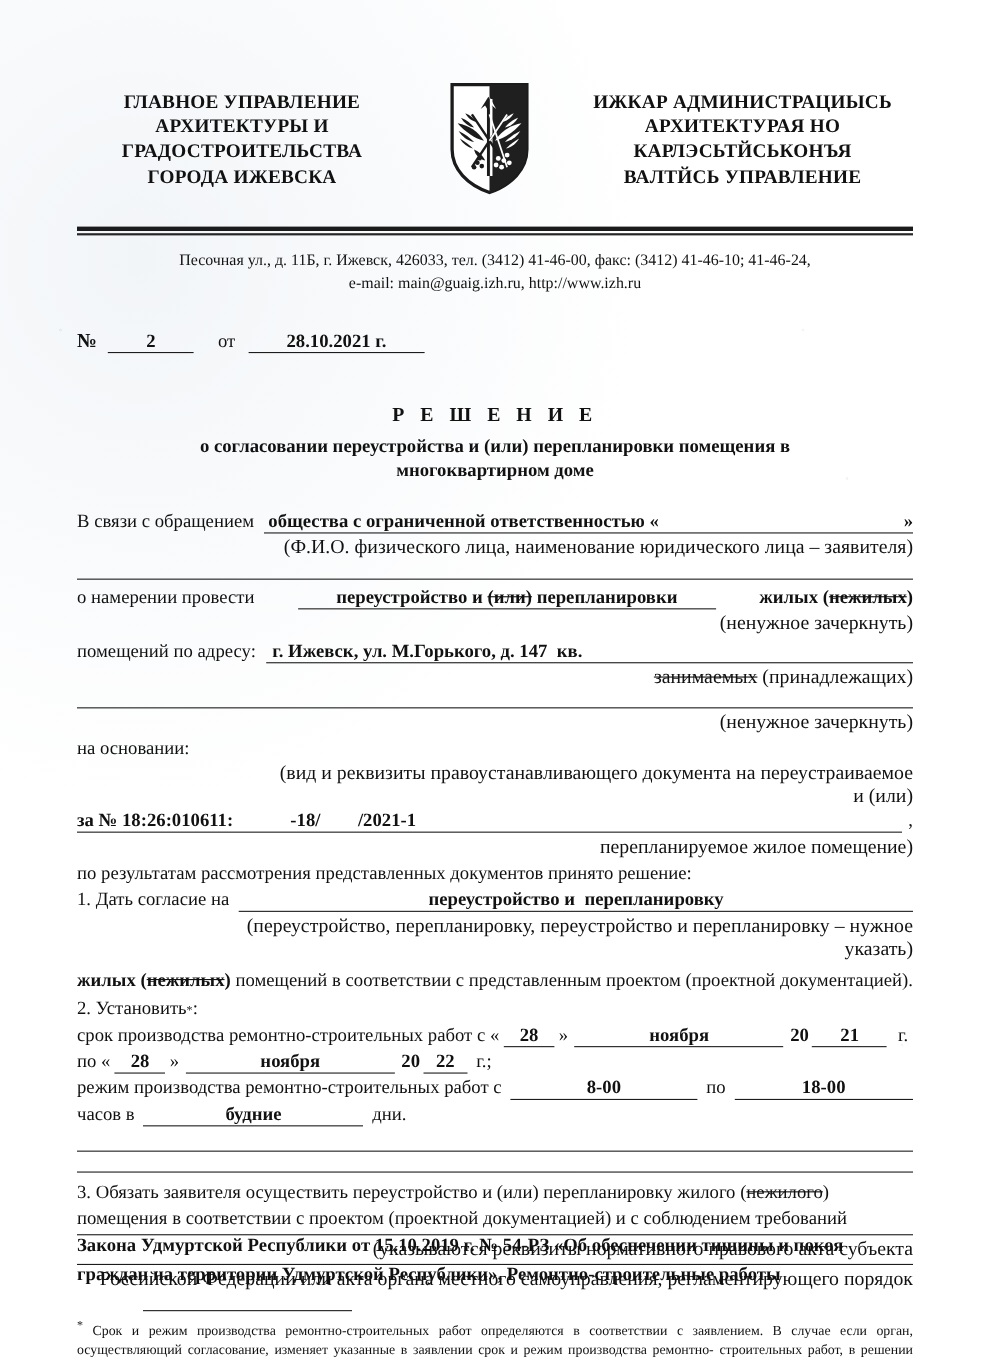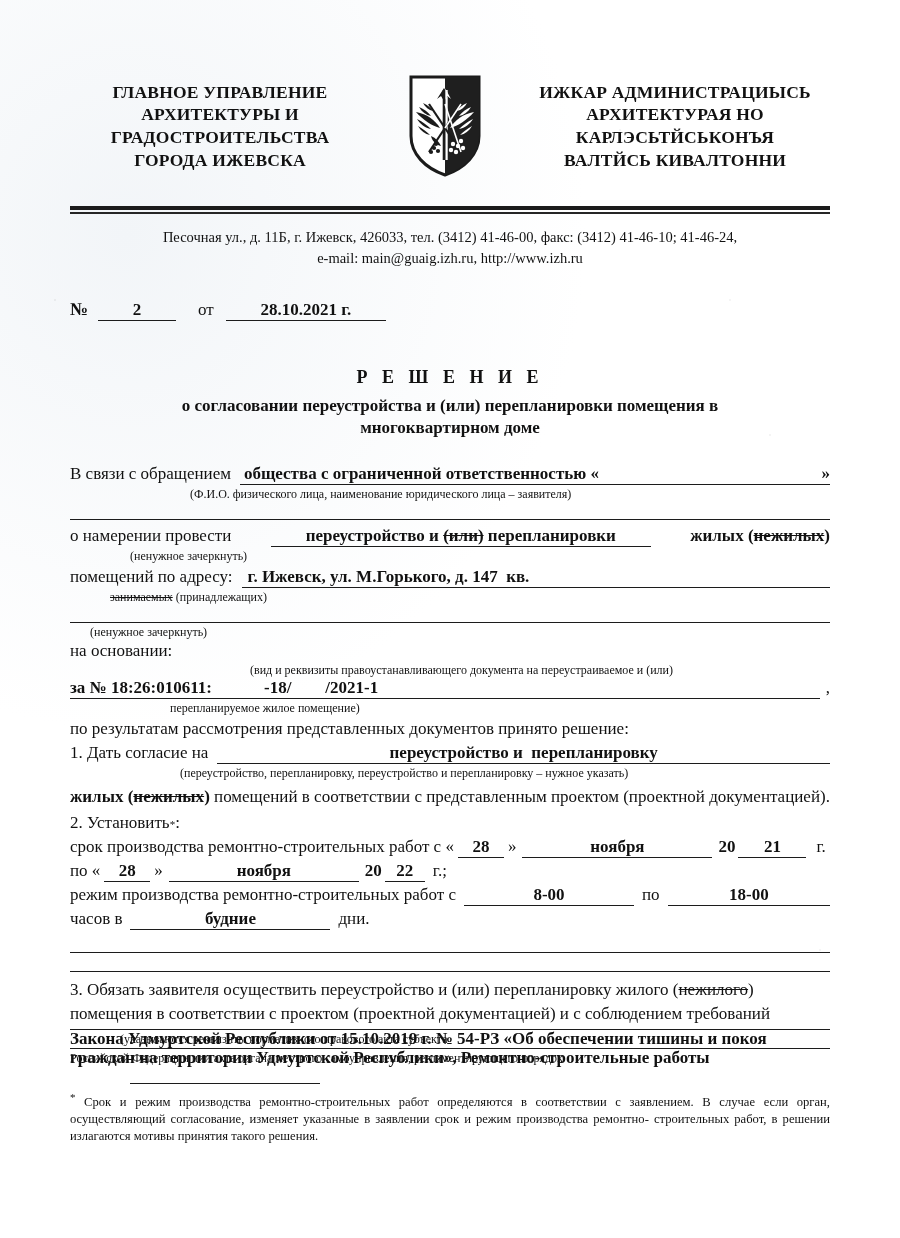--- a/index.html
+++ b/index.html
@@ -132,22 +132,22 @@
   .body { margin-top: 24px; font-size: 17px; }
   .row {
     display: flex;
     align-items: baseline;
     white-space: nowrap;
   }
   .row.spread { justify-content: space-between; }
   .b { font-weight: bold; }
   .strike { text-decoration: line-through; }
   .caption {
-    text-align: left;
-    font-size: 12px;
+    text-align: right;
+    font-size: 18px;
     line-height: 1.2;
     margin-top: 2px;
   }
   .ruleline {
     border-bottom: 1.6px solid #1c1c1c;
     height: 0;
   }
   .gap-line {
     border-bottom: 1.6px solid #1c1c1c;
     margin-top: 17px;
@@ -245,21 +245,21 @@
                 <circle cx="56" cy="74" r="2.2"></circle>
           </g>
         </g>
       </svg>
     </div>
 
     <div class="org-block right">
       <div class="org-line">ИЖКАР АДМИНИСТРАЦИЫСЬ</div>
       <div class="org-line">АРХИТЕКТУРАЯ НО</div>
       <div class="org-line">КАРЛЭСЬТЙСЬКОНЪЯ</div>
-      <div class="org-line">ВАЛТЙСЬ КИВАЛТОННИ</div>
+      <div class="org-line">ВАЛТЙСЬ УПРАВЛЕНИЕ</div>
     </div>
   </div>
 
   <div class="rule-double">
     <div class="rule-thick"></div>
     <div class="rule-thin"></div>
   </div>
 
   <div class="contacts">
     <div>Песочная ул., д. 11Б, г. Ижевск, 426033, тел. (3412) 41-46-00, факс: (3412) 41-46-10; 41-46-24,</div>

